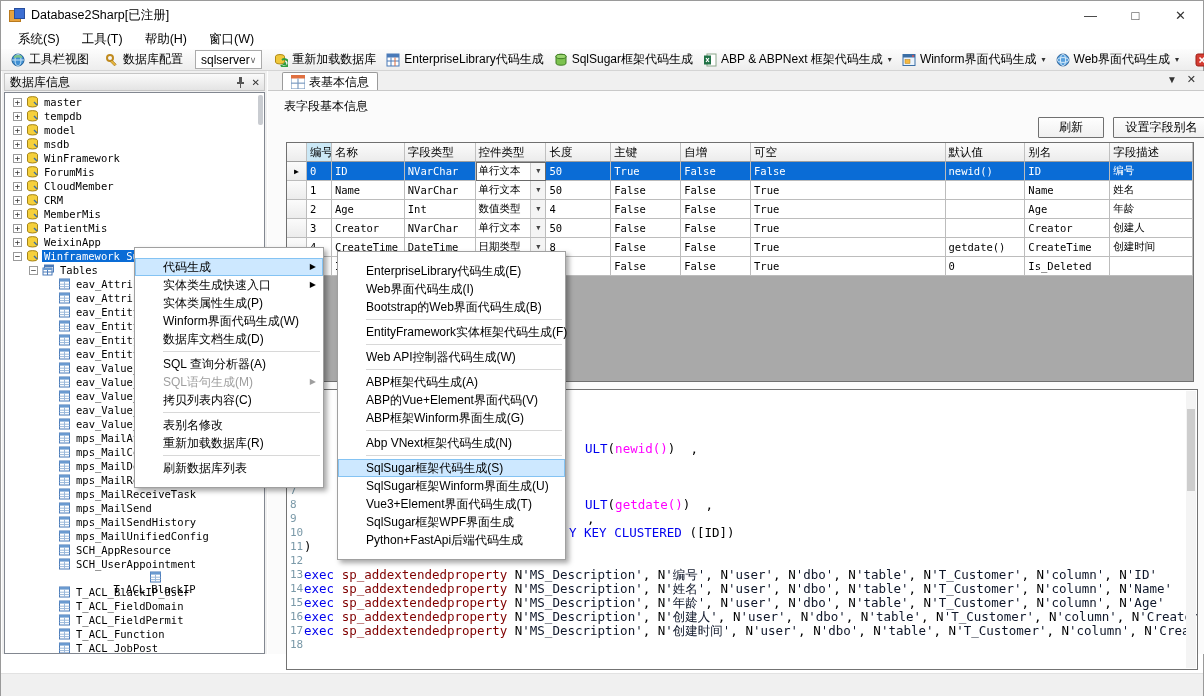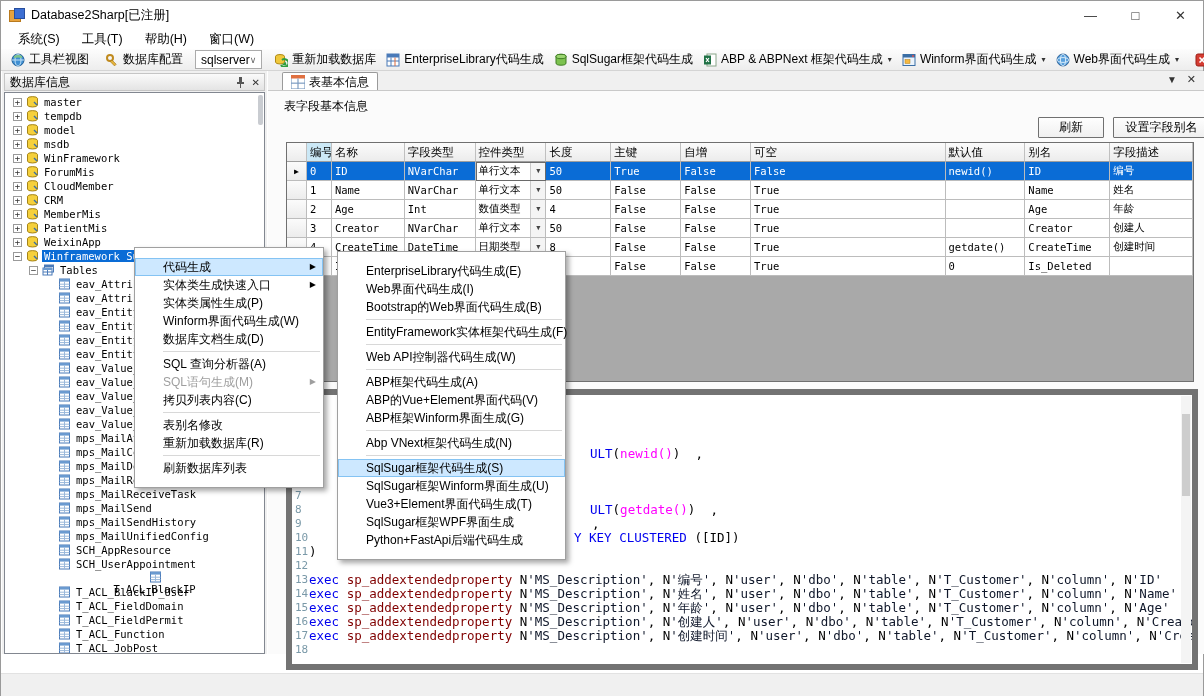--- a/index.html
+++ b/index.html
@@ -72,21 +72,21 @@
   .g-hdr .g-cell.hl{background:#cbe8f6;}
   .g-cell.rowhdr{background:linear-gradient(#fbfbfb,#ececec);justify-content:center;padding:0;}
   .g-row.sel .g-cell{background:#0a6cd6;color:#fff;}
   .g-row.sel .g-cell.rowhdr{background:linear-gradient(#fbfbfb,#ececec);color:#000;}
   .combo-cell{justify-content:space-between;padding-right:0!important;}
   .g-row.sel .combo-cell{background:#fff!important;color:#000!important;}
   .dd-btn{width:14px;height:100%;display:flex;align-items:center;justify-content:center;font-size:7px;color:#444;border-left:1px solid #c9c9c9;background:#f4f4f4;flex:none;}
   .g-row.sel .combo-cell{outline:1px solid #6a6a6a;outline-offset:-1px;}
 
   
-  .codearea{position:absolute;left:18px;top:298px;width:912px;height:281px;background:#fff;border:6px solid #737373;box-sizing:border-box;overflow:hidden;}
+  .codearea{position:absolute;left:18px;top:298px;width:912px;height:281px;background:#fff;border:1px solid #737373;box-sizing:border-box;overflow:hidden;}
   .cline{position:absolute;left:0;width:100%;height:14px;line-height:14px;font-family:"DejaVu Sans Mono",monospace;font-size:12.5px;white-space:pre;}
   .cnum{position:absolute;left:3px;top:0;font-size:11px;color:#7a99a8;font-family:"DejaVu Sans Mono",monospace;}
   .cseg{position:absolute;top:0;}
   .kw{color:#0000ee;}.str{color:#0f172a;}.fn{color:#ff00ff;}.proc{color:#800000;}.pl{color:#000;}
   .code-scroll{position:absolute;right:1px;top:1px;width:10px;bottom:1px;background:#f4f4f4;}
   .code-thumb{position:absolute;left:1px;right:1px;top:18px;height:82px;background:#cdcdcd;}
 
   
   .ctxmenu{position:absolute;background:#fff;border:1px solid #a0a0a0;box-shadow:3px 3px 5px rgba(0,0,0,.35);padding:10px 0;box-sizing:border-box;z-index:50;}
   #menu1{left:133px;top:246px;width:190px;}

